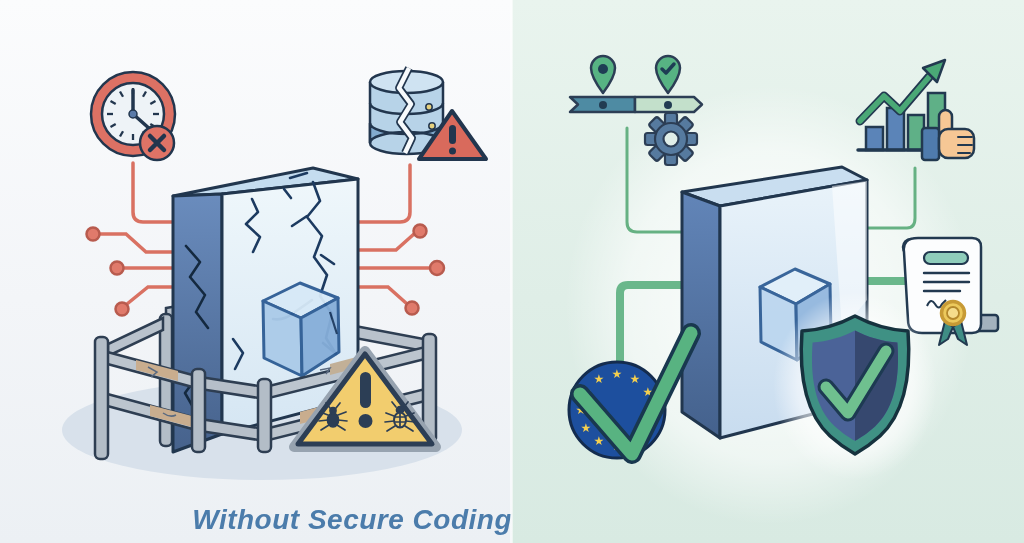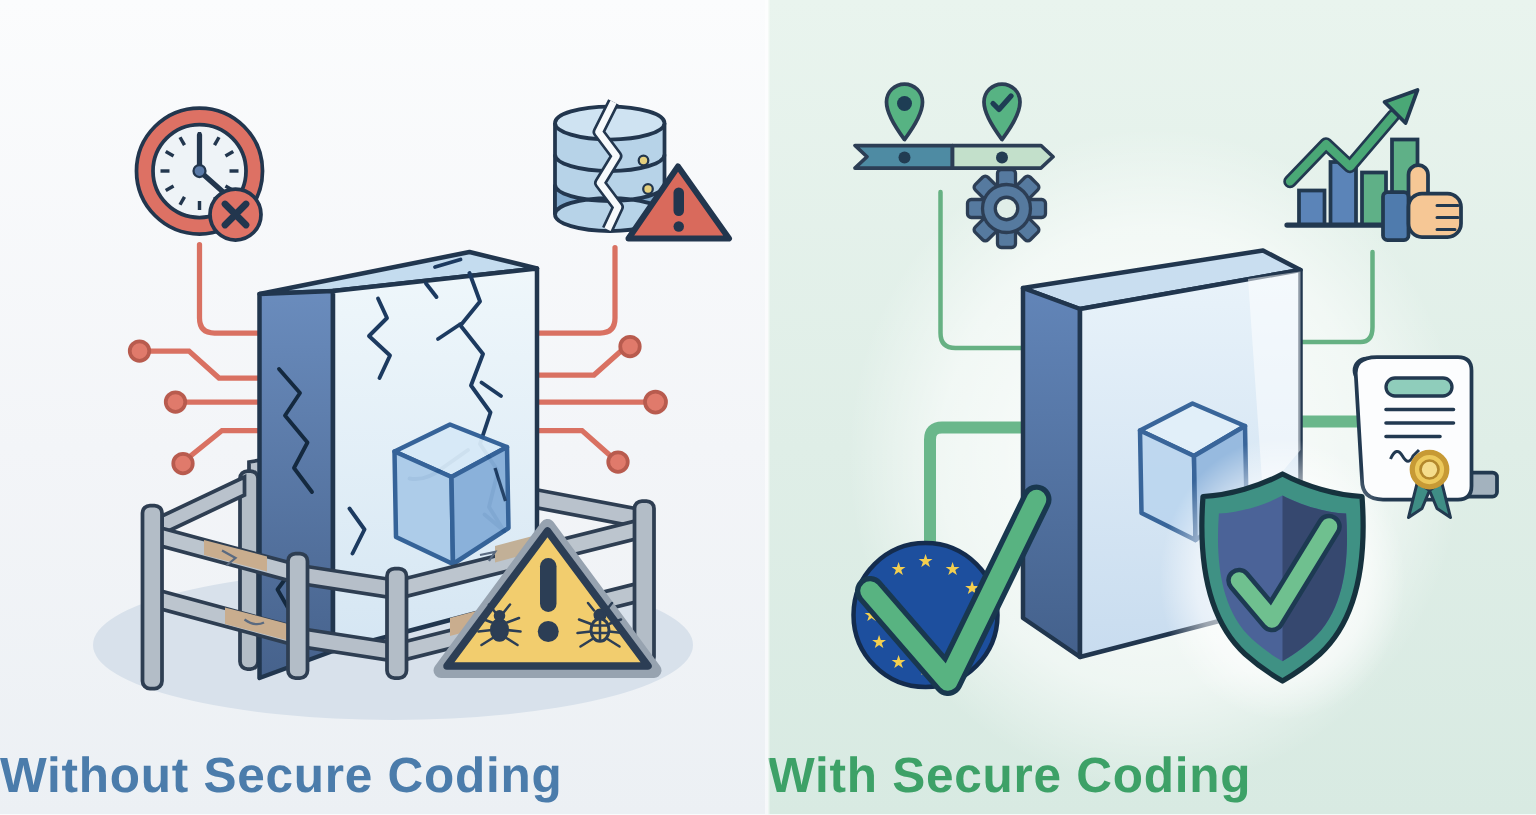--- a/index.html
+++ b/index.html
@@ -3,22 +3,22 @@
 <meta charset="utf-8">
 <style>
   html,body{margin:0;padding:0;background:#ffffff;}
   .stage{position:relative;width:1024px;height:543px;overflow:hidden;
          font-family:"Liberation Sans",sans-serif;}
   .panel{position:absolute;top:0;height:543px;width:512px;}
   .panel-left{left:0;background:linear-gradient(180deg,#fbfcfd 0%,#f3f5f8 55%,#ecf0f4 100%);}
   .panel-right{left:512px;background:linear-gradient(180deg,#e9f4ee 0%,#dfeee7 55%,#d8eae2 100%);}
   .divider{position:absolute;left:510px;top:0;width:3px;height:543px;background:rgba(255,255,255,.55);}
   .panel svg{position:absolute;left:0;top:0;}
-  .title{position:absolute;bottom:7px;left:0;width:100%;text-align:left;
-         font-size:33px;font-weight:bold;letter-spacing:.5px;}
+  .title{position:absolute;bottom:7px;left:0;width:100%;text-align:right;
+         font-size:28px;font-weight:bold;letter-spacing:.5px;font-style:italic;}
   .title-without{color:#4b7cab;}
   .title-with{color:#3da167;}
 </style>
 </head>
 <body>
 
 <div class="stage">
 
   <div class="panel panel-left">
     <svg width="512" height="543" viewBox="0 0 512 543">
@@ -305,17 +305,16 @@
 
       <g>
         <ellipse cx="343" cy="386" rx="82" ry="94" fill="url(#glow)"></ellipse>
         <path d="M343,316 C358,324 378,330 396,331 C399,372 394,412 368,436 C358,445 350,450 343,454 C336,450 328,445 318,436 C292,412 287,372 290,331 C308,330 328,324 343,316 Z" fill="#3f9184" stroke="#16323e" stroke-width="3.5" stroke-linejoin="round"></path>
         <path d="M343,316 C358,324 378,330 396,331 C399,372 394,412 368,436 C358,445 350,450 343,454 C336,450 328,445 318,436 C292,412 287,372 290,331 C308,330 328,324 343,316 Z" transform="translate(68.6,77.6) scale(0.8)" fill="#4b6398"></path>
         <rect x="343" y="305" width="75" height="165" fill="#36486f" clip-path="url(#shieldInnerClip)"></rect>
         <path d="M314,387 L336,413 L374,351" fill="none" stroke="#1d3a52" stroke-width="17" stroke-linecap="round" stroke-linejoin="round"></path>
         <path d="M314,387 L336,413 L374,351" fill="none" stroke="#6fc08f" stroke-width="11" stroke-linecap="round" stroke-linejoin="round"></path>
       </g>
     </svg>
-    <div class="title title-with">With Secure Coding</div>
   </div>
 
   <div class="divider"></div>
 </div>
 
 </body></html>

